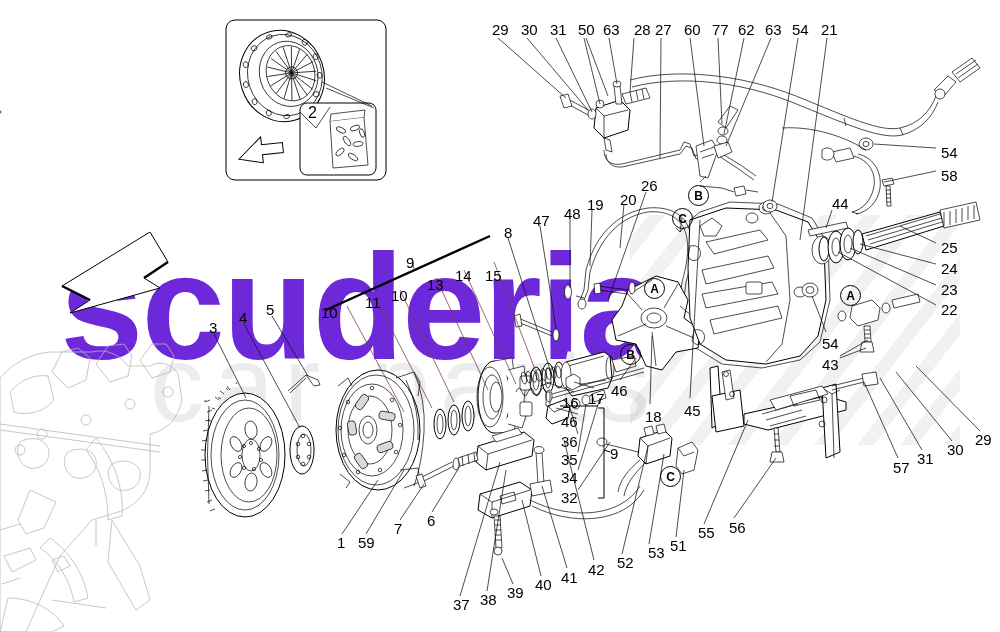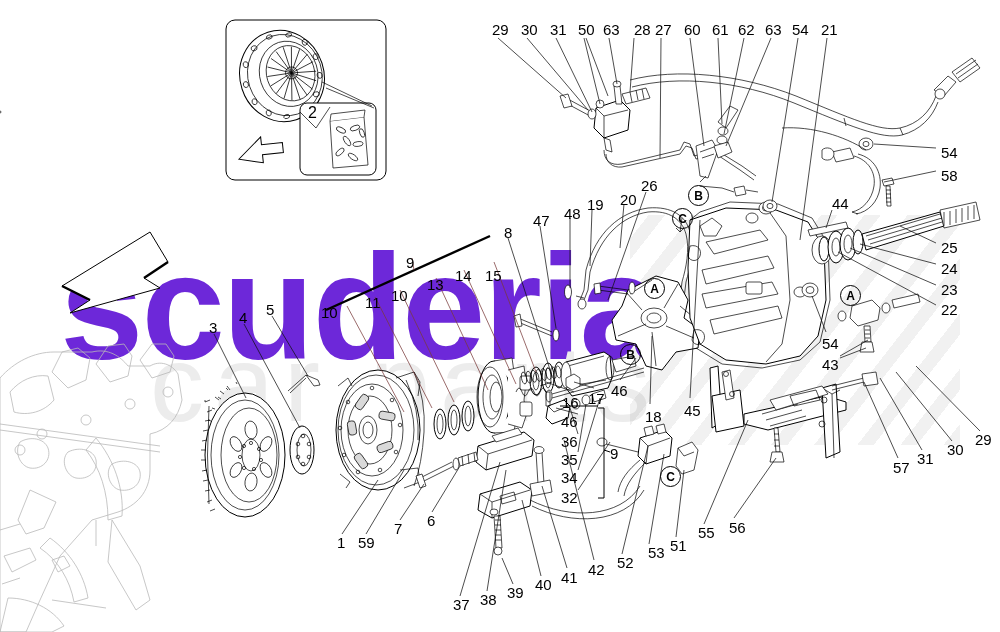--- a/index.html
+++ b/index.html
@@ -699,21 +699,21 @@
   </svg>
 
   <span class="lbl" style="left:492px;top:22px">29</span>
   <span class="lbl" style="left:521px;top:22px">30</span>
   <span class="lbl" style="left:550px;top:22px">31</span>
   <span class="lbl" style="left:578px;top:22px">50</span>
   <span class="lbl" style="left:603px;top:22px">63</span>
   <span class="lbl" style="left:634px;top:22px">28</span>
   <span class="lbl" style="left:655px;top:22px">27</span>
   <span class="lbl" style="left:684px;top:22px">60</span>
-  <span class="lbl" style="left:712px;top:22px">61</span>
+  <span class="lbl" style="left:712px;top:22px">77</span>
   <span class="lbl" style="left:738px;top:22px">62</span>
   <span class="lbl" style="left:765px;top:22px">63</span>
   <span class="lbl" style="left:792px;top:22px">54</span>
   <span class="lbl" style="left:821px;top:22px">21</span>
 
   <span class="lbl" style="left:941px;top:145px">54</span>
   <span class="lbl" style="left:941px;top:168px">58</span>
   <span class="lbl" style="left:941px;top:240px">25</span>
   <span class="lbl" style="left:941px;top:261px">24</span>
   <span class="lbl" style="left:941px;top:282px">23</span>

